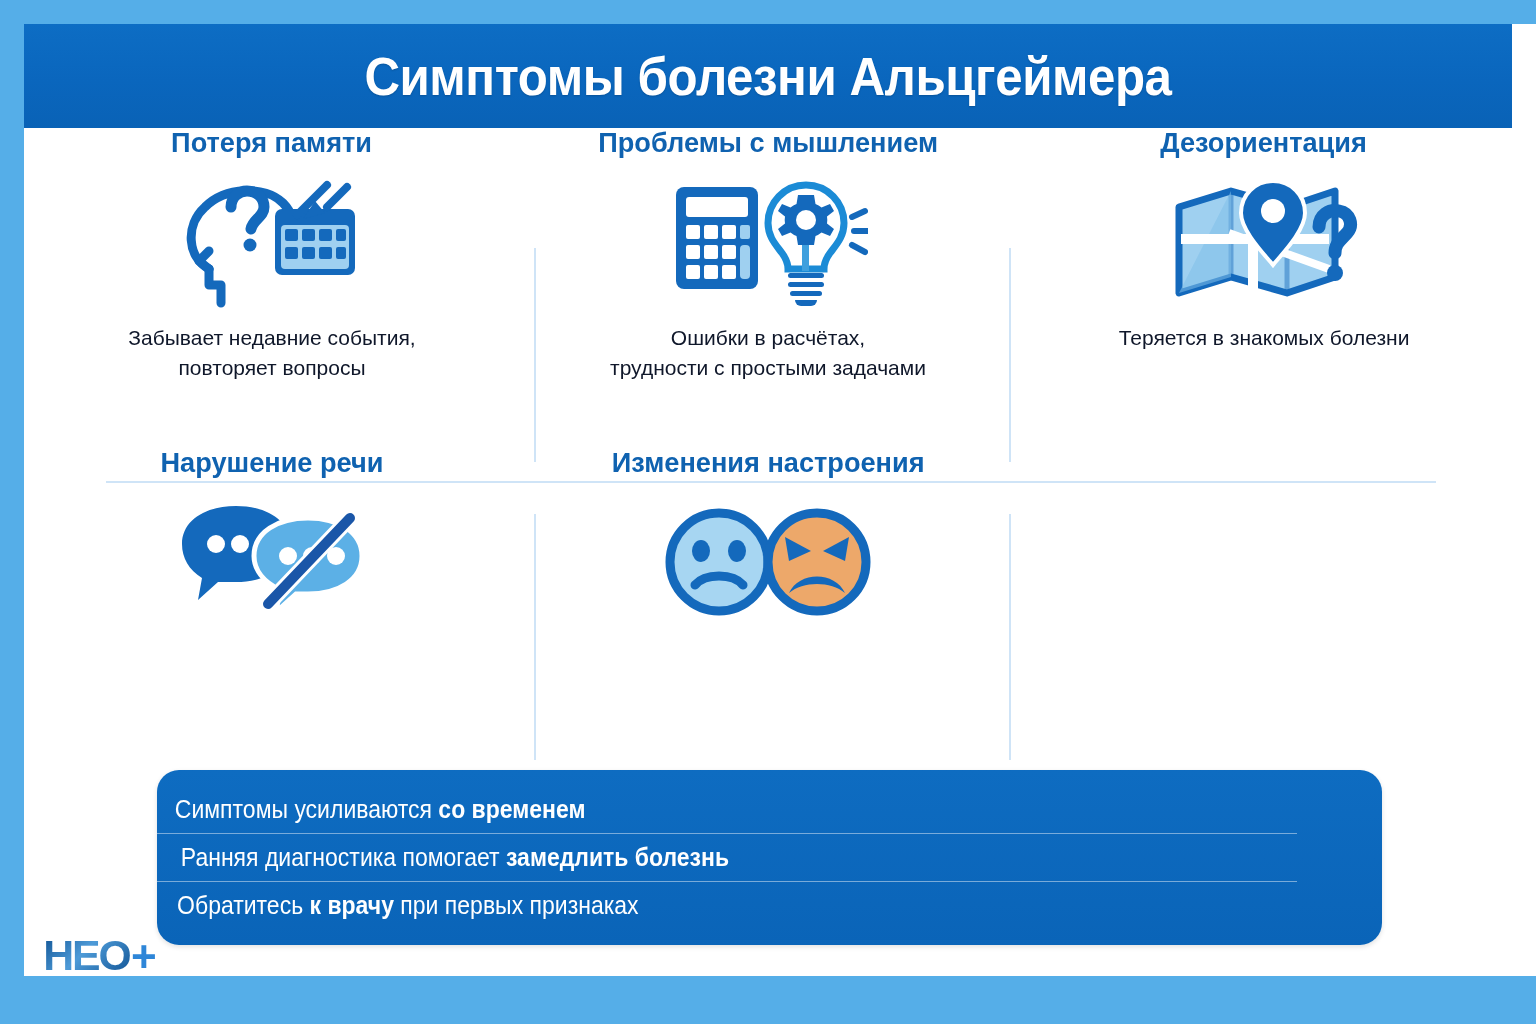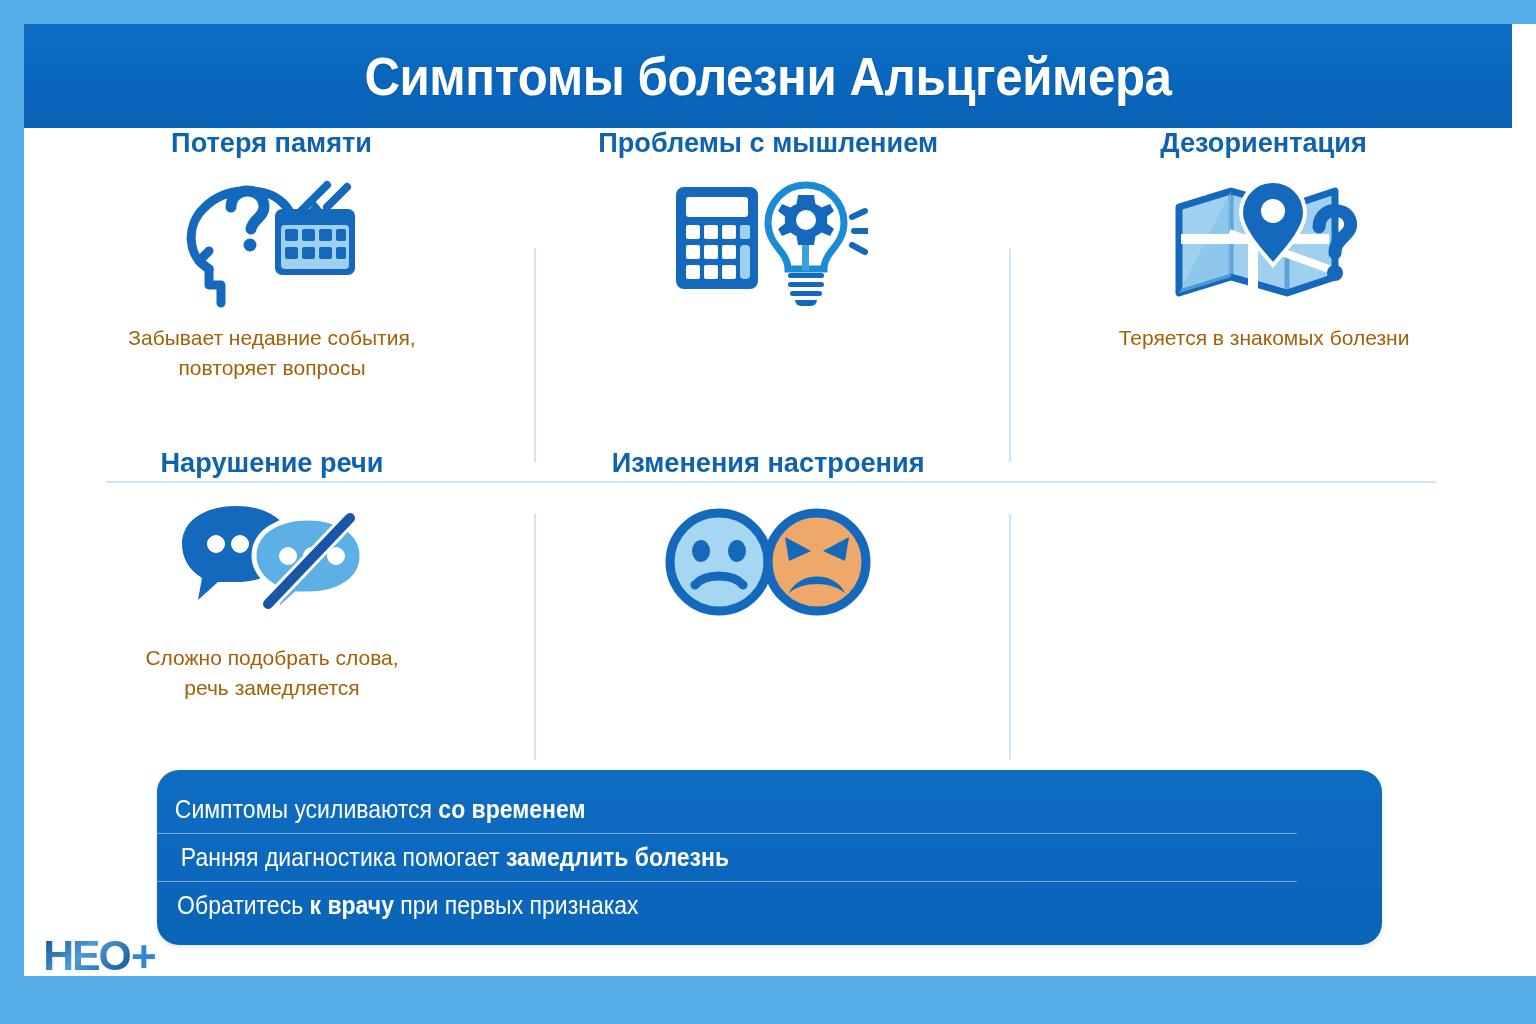--- a/index.html
+++ b/index.html
@@ -46,21 +46,21 @@
     transform:scaleX(0.97);
     white-space:nowrap;
   }
   .card-icon{
     margin-top:14px;
     height:140px;
     display:flex;align-items:center;justify-content:center;
   }
   .card-desc{
     margin-top:10px;
-    font-size:21px;color:#a16207;
+    font-size:21px;color:#0f172a;
     text-align:center;line-height:1.45;
     max-width:94%;
   }
   
   .v-div{
     position:absolute;width:2px;background:#CFE4F7;
   }
   .v-div.r1{top:224px;height:214px;}
   .v-div.r2{top:490px;height:246px;}
   .v1{left:510px;}
@@ -178,20 +178,21 @@
             <path d="M138 22 l8 0 1.5 9 a20 20 0 0 1 6 3.5 l8.5-3.5 4 7 -7 5.5 a20 20 0 0 1 0 7 l7 5.5 -4 7 -8.5-3.5 a20 20 0 0 1 -6 3.5 l-1.5 9 -8 0 -8 0 -1.5-9 a20 20 0 0 1 -6-3.5 l-8.5 3.5 -4-7 7-5.5 a20 20 0 0 1 0-7 l-7-5.5 4-7 8.5 3.5 a20 20 0 0 1 6-3.5 l1.5-9 z"></path>
             <circle cx="138" cy="47" r="10" fill="#FFFFFF"></circle>
           </g>
           <g stroke="#1469BC" stroke-width="6" stroke-linecap="round">
             <path d="M184 44 L197 38"></path>
             <path d="M186 58 L199 58"></path>
             <path d="M184 72 L197 79"></path>
           </g>
         </svg>
       </div>
+      <div class="card-desc">Ошибки в расчётах,<br>трудности с простыми задачами</div>
     </div>
 
     <div class="card">
       <div class="card-title">Дезориентация</div>
       <div class="card-icon">
         <svg width="190" height="140" viewBox="0 0 190 140">
           <path d="M10 34 L62 18 L118 34 L166 18 L166 104 L118 120 L62 104 L10 120 Z" fill="#9FD0F0" stroke="#1469BC" stroke-width="7" stroke-linejoin="round"></path>
           <path d="M62 18 L62 104" stroke="#1469BC" stroke-width="5" opacity=".45"></path>
           <path d="M118 34 L118 120" stroke="#1469BC" stroke-width="5" opacity=".45"></path>
           <path d="M62 18 L62 104 L10 120" fill="#7FC0EA" opacity=".55"></path>
@@ -220,21 +221,20 @@
           <path d="M82 56 C82 32 106 18 136 18 C166 18 190 32 190 56 C190 80 166 94 136 94 L124 94 L104 112 L108 90 C92 82 82 70 82 56 Z" fill="#5CB0E6" stroke="#FFFFFF" stroke-width="5"></path>
           <g fill="#FFFFFF">
             <circle cx="116" cy="56" r="9"></circle>
             <circle cx="140" cy="56" r="9"></circle>
             <circle cx="164" cy="56" r="9"></circle>
           </g>
           <path d="M96 104 L178 18" stroke="#FFFFFF" stroke-width="16" stroke-linecap="round"></path>
           <path d="M96 104 L178 18" stroke="#1A56A8" stroke-width="10" stroke-linecap="round"></path>
         </svg>
       </div>
-      <div class="card-desc">Сложно подобрать слова,<br>речь замедляется</div>
     </div>
 
     <div class="card">
       <div class="card-title">Изменения настроения</div>
       <div class="card-icon">
         <svg width="210" height="115" viewBox="0 0 210 115">
           <circle cx="56" cy="57" r="49" fill="#A7D6F2" stroke="#1469BC" stroke-width="9"></circle>
           <ellipse cx="38" cy="46" rx="9" ry="11" fill="#1469BC"></ellipse>
           <ellipse cx="74" cy="46" rx="9" ry="11" fill="#1469BC"></ellipse>
           <path d="M32 80 C42 68 70 68 80 80" fill="none" stroke="#1469BC" stroke-width="9" stroke-linecap="round"></path>

